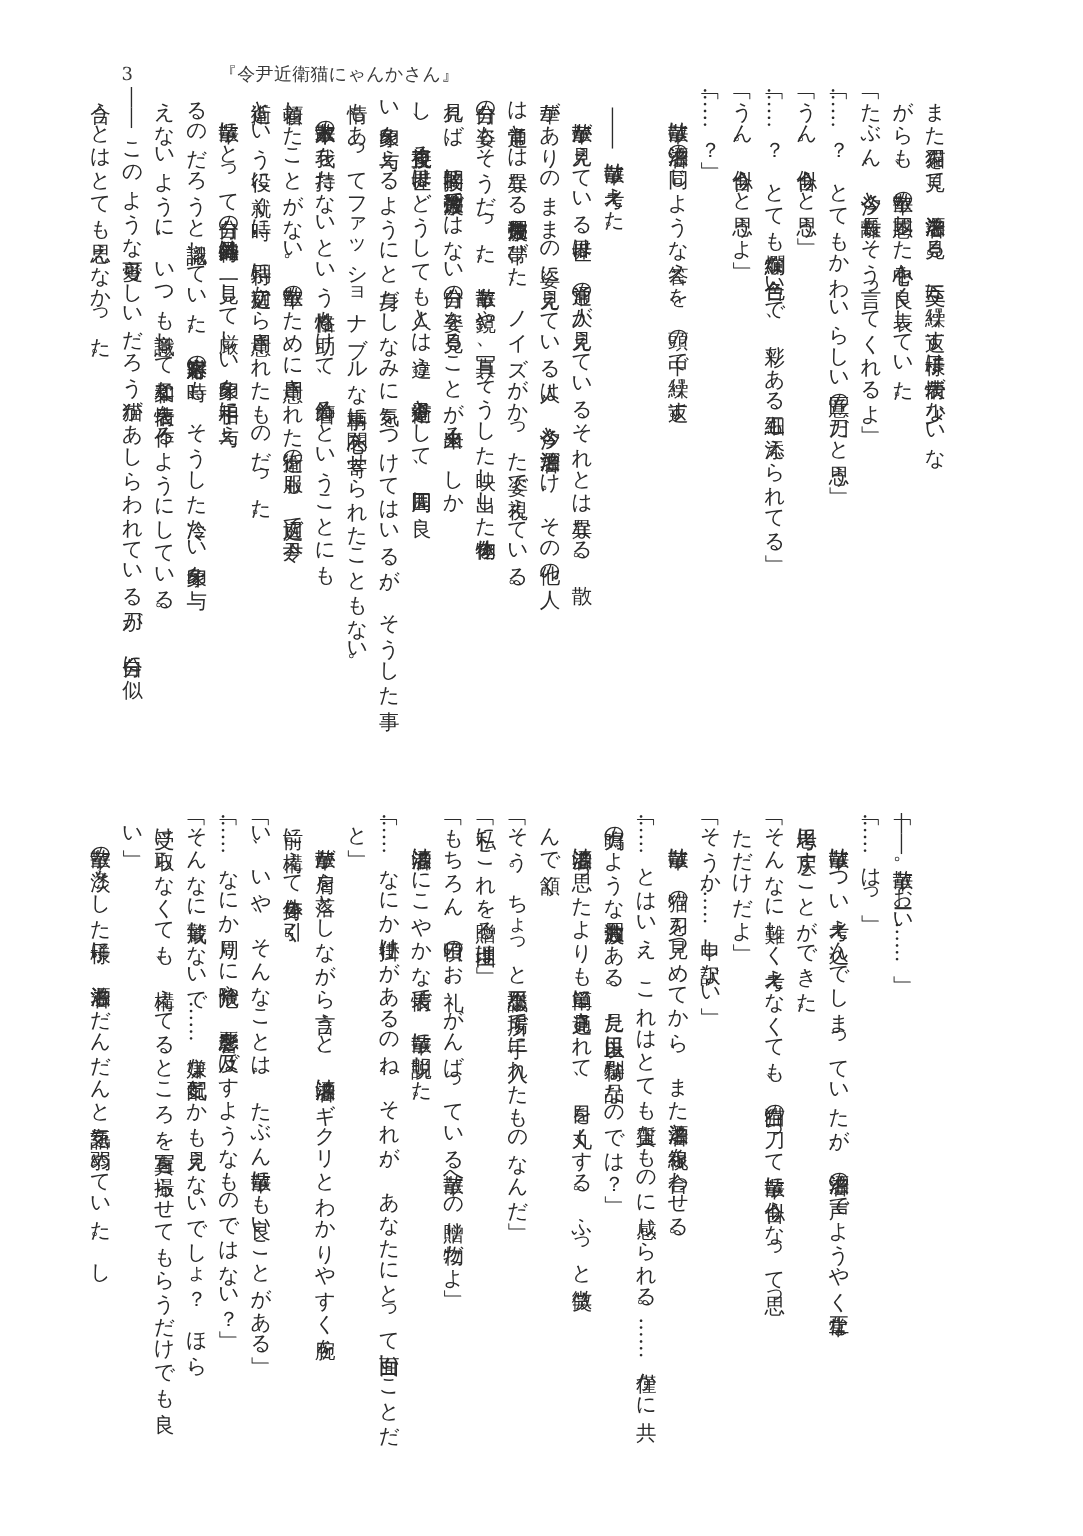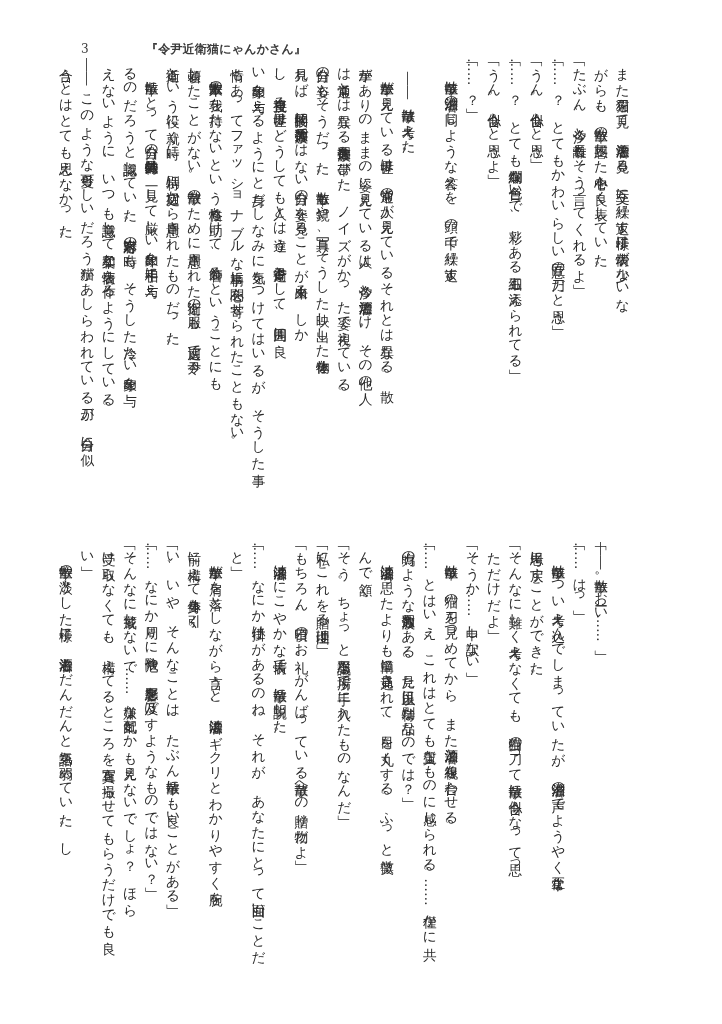--- a/index.html
+++ b/index.html
@@ -23,21 +23,21 @@
     }
     .running-head {
       position: absolute;
       top: 42px;
       font-size: 12px;
       line-height: 14px;
       color: #3a3a3a;
       white-space: nowrap;
     }
     .page-number { left: 81px; }
-    .book-title { left: 146px; letter-spacing: 0.2px; font-weight: bold; }
+    .book-title { left: 146px; letter-spacing: 0.2px; }
 
     .tier {
       position: absolute;
       left: 54px;
       width: 579px;
       height: 440px;
       display: flex;
       flex-direction: row-reverse;
       align-items: flex-start;
     }

